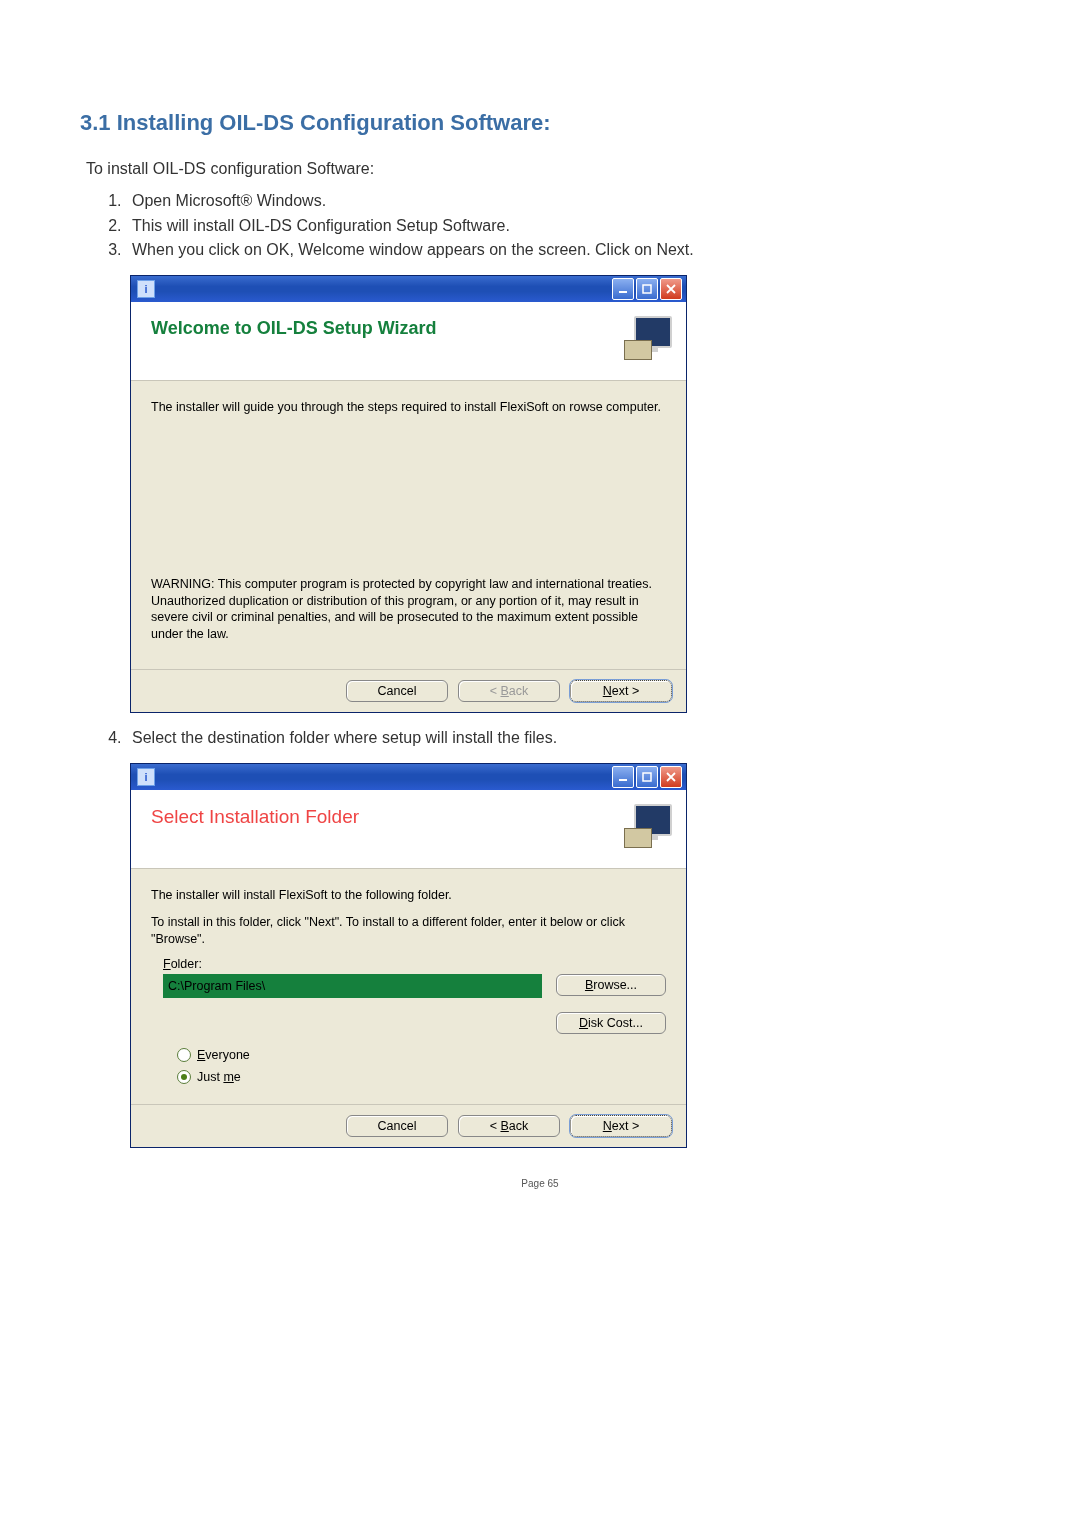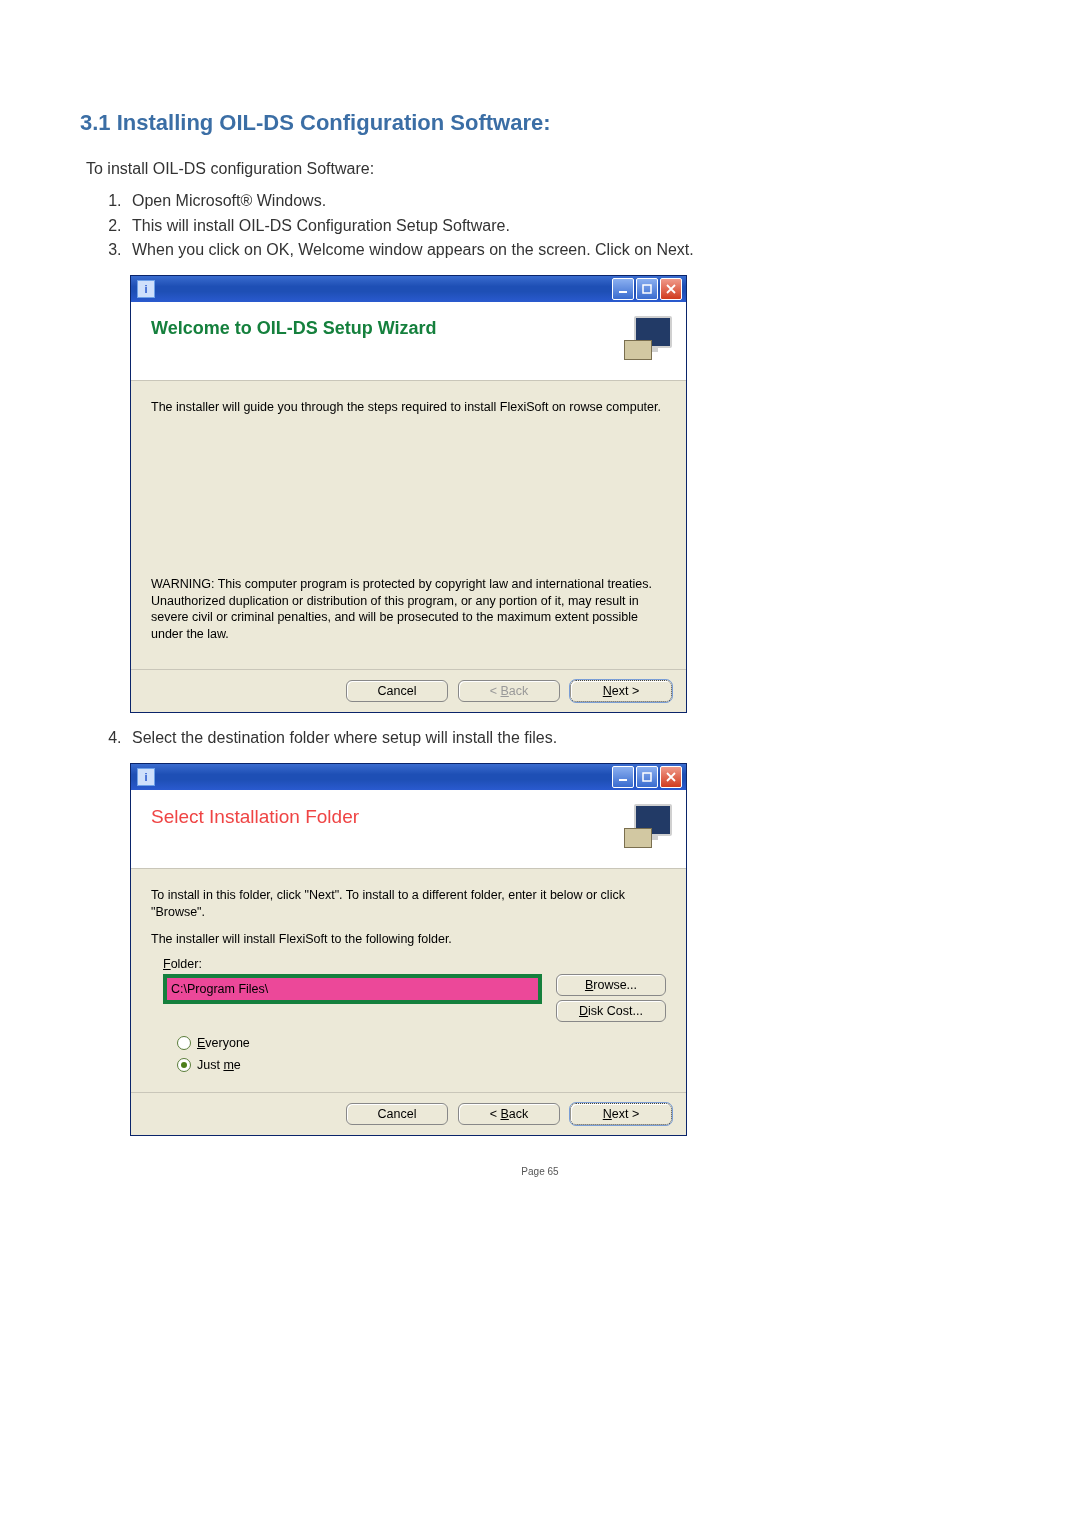--- a/index.html
+++ b/index.html
@@ -139,27 +139,27 @@
     color:#000;
     box-shadow: 1px 1px 0 #fff inset;
   }
   .winbtn.disabled { color:#999; }
   .winbtn.focus { border:1px dotted #444; outline:1px solid #7a9ed6; }
   .u { text-decoration: underline; }
   .fieldlbl { margin:10px 0 3px 12px; font-size:12.5px; }
   .folderrow { display:flex; gap:14px; align-items:flex-start; margin-left:12px;}
   .textinput {
     flex:1; height:20px;
-    border:4px solid #15803d;
-    background:#ec4899;
+    border:1px solid #15803d;
+    background:#15803d;
     padding: 1px 4px;
     font-size:12.5px;
     font-family: Tahoma, Arial, sans-serif;
   }
-  .sidebtns { display:flex; flex-direction:column; gap:4px; }
+  .sidebtns { display:flex; flex-direction:column; gap:16px; }
   .sidebtns .winbtn { min-width:88px; }
   .radio-group { margin: 14px 0 4px 26px; display:flex; flex-direction:column; gap:8px; font-size:12.5px; }
   .radio-row { display:flex; align-items:center; gap:6px; }
   .radio {
     width:12px; height:12px; border:1px solid #5a7d3a; border-radius:50%; background:#fff;
     display:flex; align-items:center; justify-content:center;
   }
   .radio.checked .dot { width:6px; height:6px; background:#4d7f1a; border-radius:50%; }
   .question { margin: 26px 0 6px 12px; }
   .page-num { text-align:center; font-size:10px; color:#555; margin-top: 30px; }
@@ -252,22 +252,22 @@
       </div>
     </div>
     <div class="banner">
       <div class="banner-title light">Select Installation Folder</div>
       <div class="banner-logo">
         <div class="logo-monitor"></div>
         <div class="logo-box"></div>
       </div>
     </div>
     <div class="client" style="min-height:auto;">
+      <p>The installer will install FlexiSoft to the following folder.</p>
       <p>To install in this folder, click "Next". To install to a different folder, enter it below or click "Browse".</p>
-      <p>The installer will install FlexiSoft to the following folder.</p>
 
       <div class="fieldlbl"><span class="u">F</span>older:</div>
       <div class="folderrow">
         <input class="textinput" value="C:\Program Files\" style="">
         <div class="sidebtns">
           <div class="winbtn"><span class="u">B</span>rowse...</div>
           <div class="winbtn"><span class="u">D</span>isk Cost...</div>
         </div>
       </div>
 

